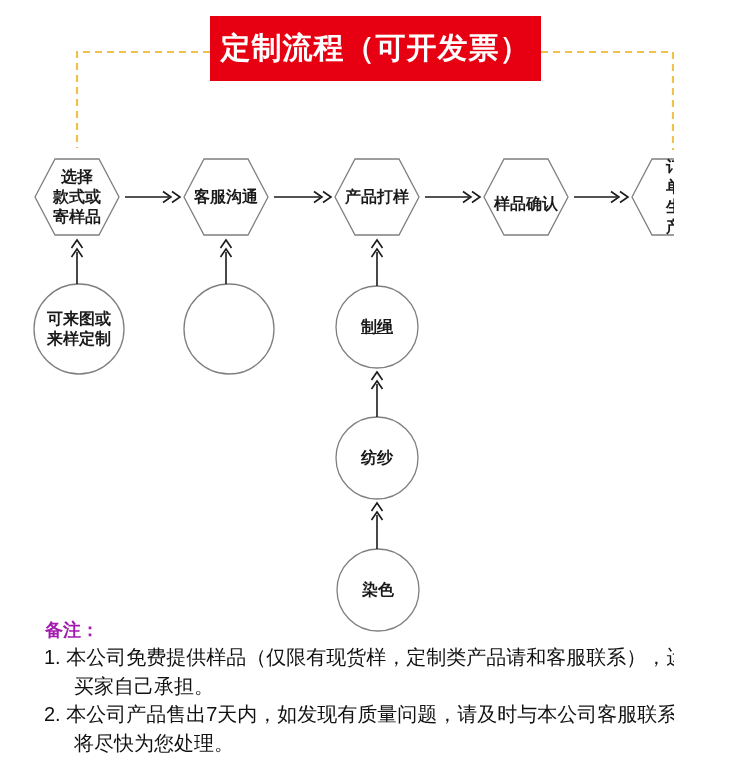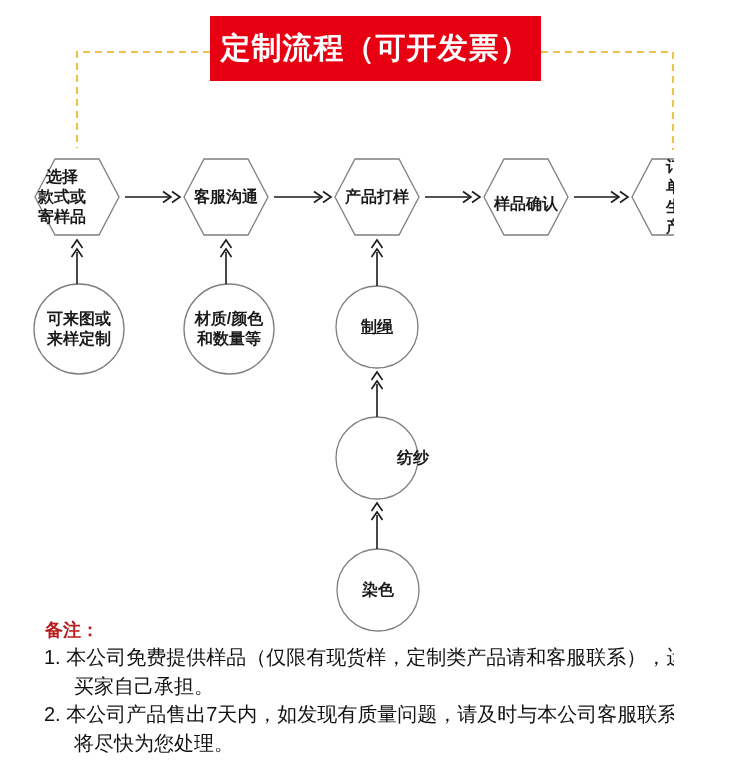--- a/index.html
+++ b/index.html
@@ -16,21 +16,21 @@
     background:#e60012;display:flex;align-items:center;justify-content:center;
     color:#ffffff;font-size:30px;font-weight:bold;letter-spacing:1px;white-space:nowrap;
   }
   .node-label{
     position:absolute;transform:translate(-50%,-50%);
     text-align:center;white-space:pre-line;font-size:16px;line-height:20px;
     font-weight:600;color:#1a1a1a;
   }
   .circ-label{font-weight:600;}
   .notes-heading{
-    position:absolute;left:45px;top:618px;font-size:18px;font-weight:bold;color:#b91c1c;
+    position:absolute;left:45px;top:618px;font-size:18px;font-weight:bold;color:#a21caf;
   }
   .notes-list{
     position:absolute;left:44px;top:643px;width:694px;
     font-size:20px;line-height:28.5px;color:#111111;
   }
   .note-item{padding-left:30px;text-indent:-30px;}
 </style>
 </head>
 <body>
 
@@ -98,34 +98,32 @@
       <line x1="377" y1="549" x2="377" y2="515"></line>
       <polyline points="371.5,520 377,512 382.5,520"></polyline>
       <polyline points="371.5,511 377,503 382.5,511"></polyline>
     </g>
   </svg>
 
   <div class="banner">
     <span>定制流程（可开发票）</span>
   </div>
 
-  <div class="node-label" style="left:62px;top:197px;">选择
+  <div class="node-label" style="left:77px;top:197px;">选择
 款式或
 寄样品</div>
   <div class="node-label" style="left:226px;top:197px;">客服沟通</div>
   <div class="node-label" style="left:377px;top:197px;">产品打样</div>
   <div class="node-label" style="left:526px;top:204px;">样品确认</div>
   <div class="node-label" style="left:674px;top:197px;">订单生产</div>
 
   <div class="node-label circ-label" style="left:79px;top:329px;">可来图或
 来样定制</div>
-  <div class="node-label circ-label" style="left:229px;top:329px;">材质/颜色
-和数量等</div>
   <div class="node-label circ-label" style="left:377px;top:327px;text-decoration:underline;">制绳</div>
-  <div class="node-label circ-label" style="left:377px;top:458px;margin-left:36px;">纺纱</div>
+  <div class="node-label circ-label" style="left:377px;top:458px;">纺纱</div>
   <div class="node-label circ-label" style="left:378px;top:590px;">染色</div>
 
   <div class="notes-heading">备注：</div>
   <div class="notes-list">
     <div class="note-item">1. 本公司免费提供样品（仅限有现货样，定制类产品请和客服联系），运费由买家自己承担。</div>
     <div class="note-item">2. 本公司产品售出7天内，如发现有质量问题，请及时与本公司客服联系，我们将尽快为您处理。</div>
   </div>
 
 </div>
 

